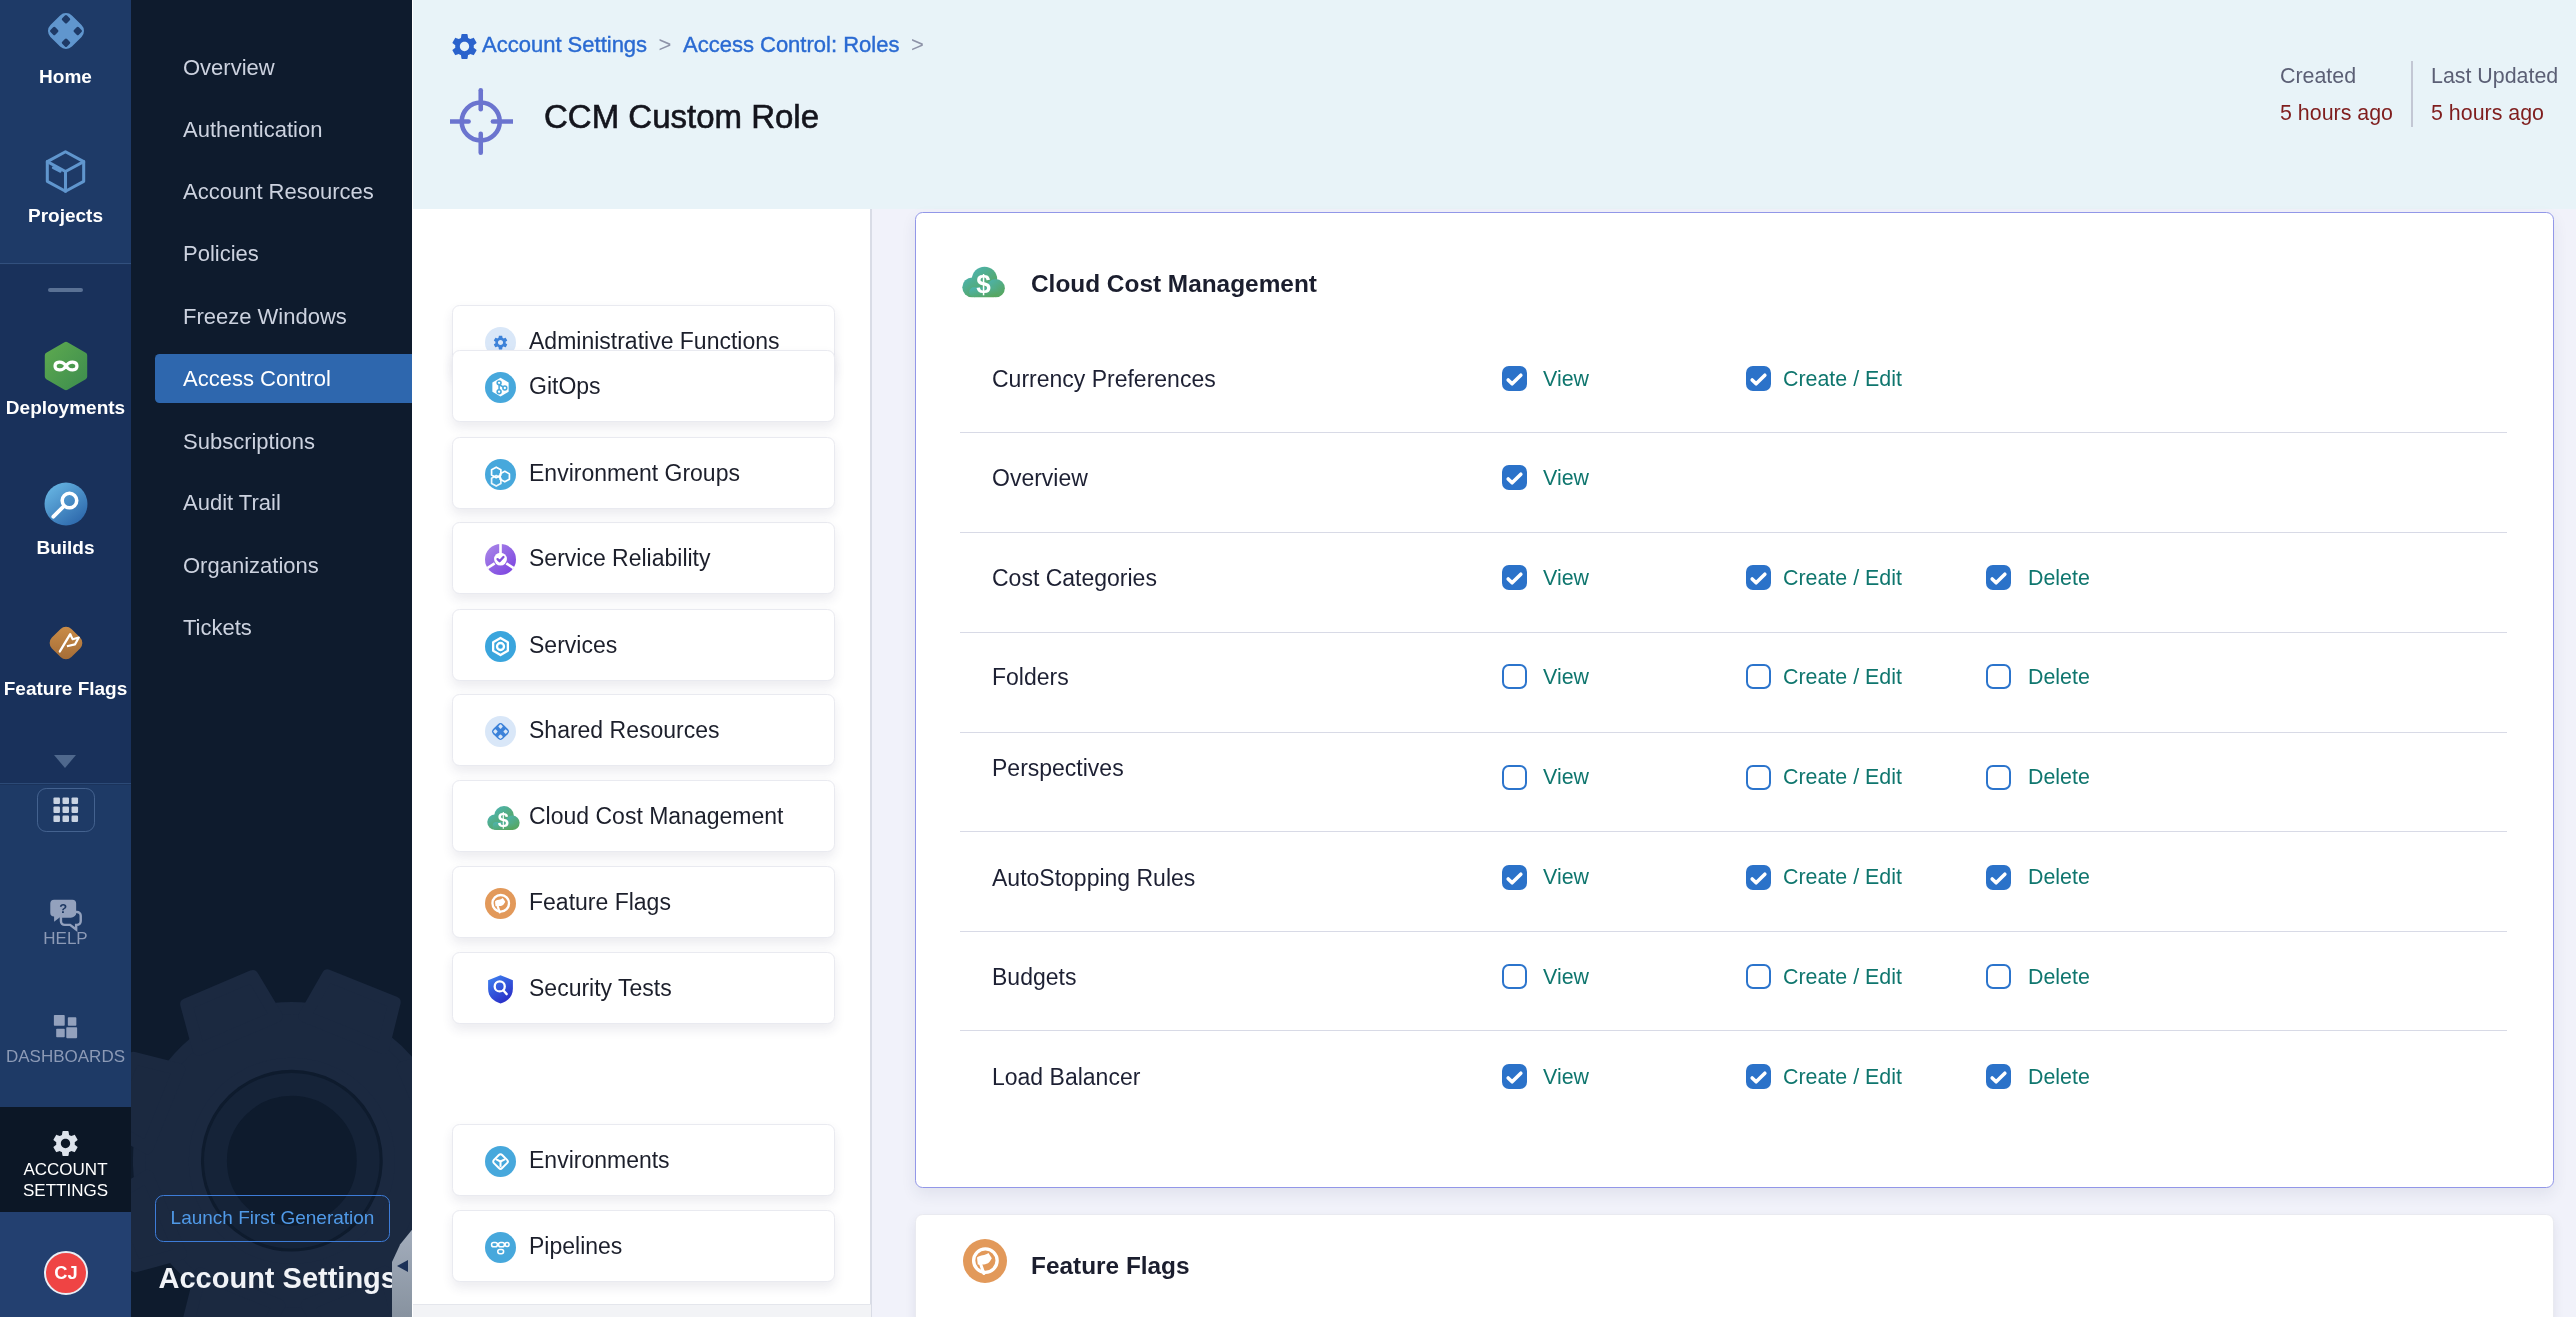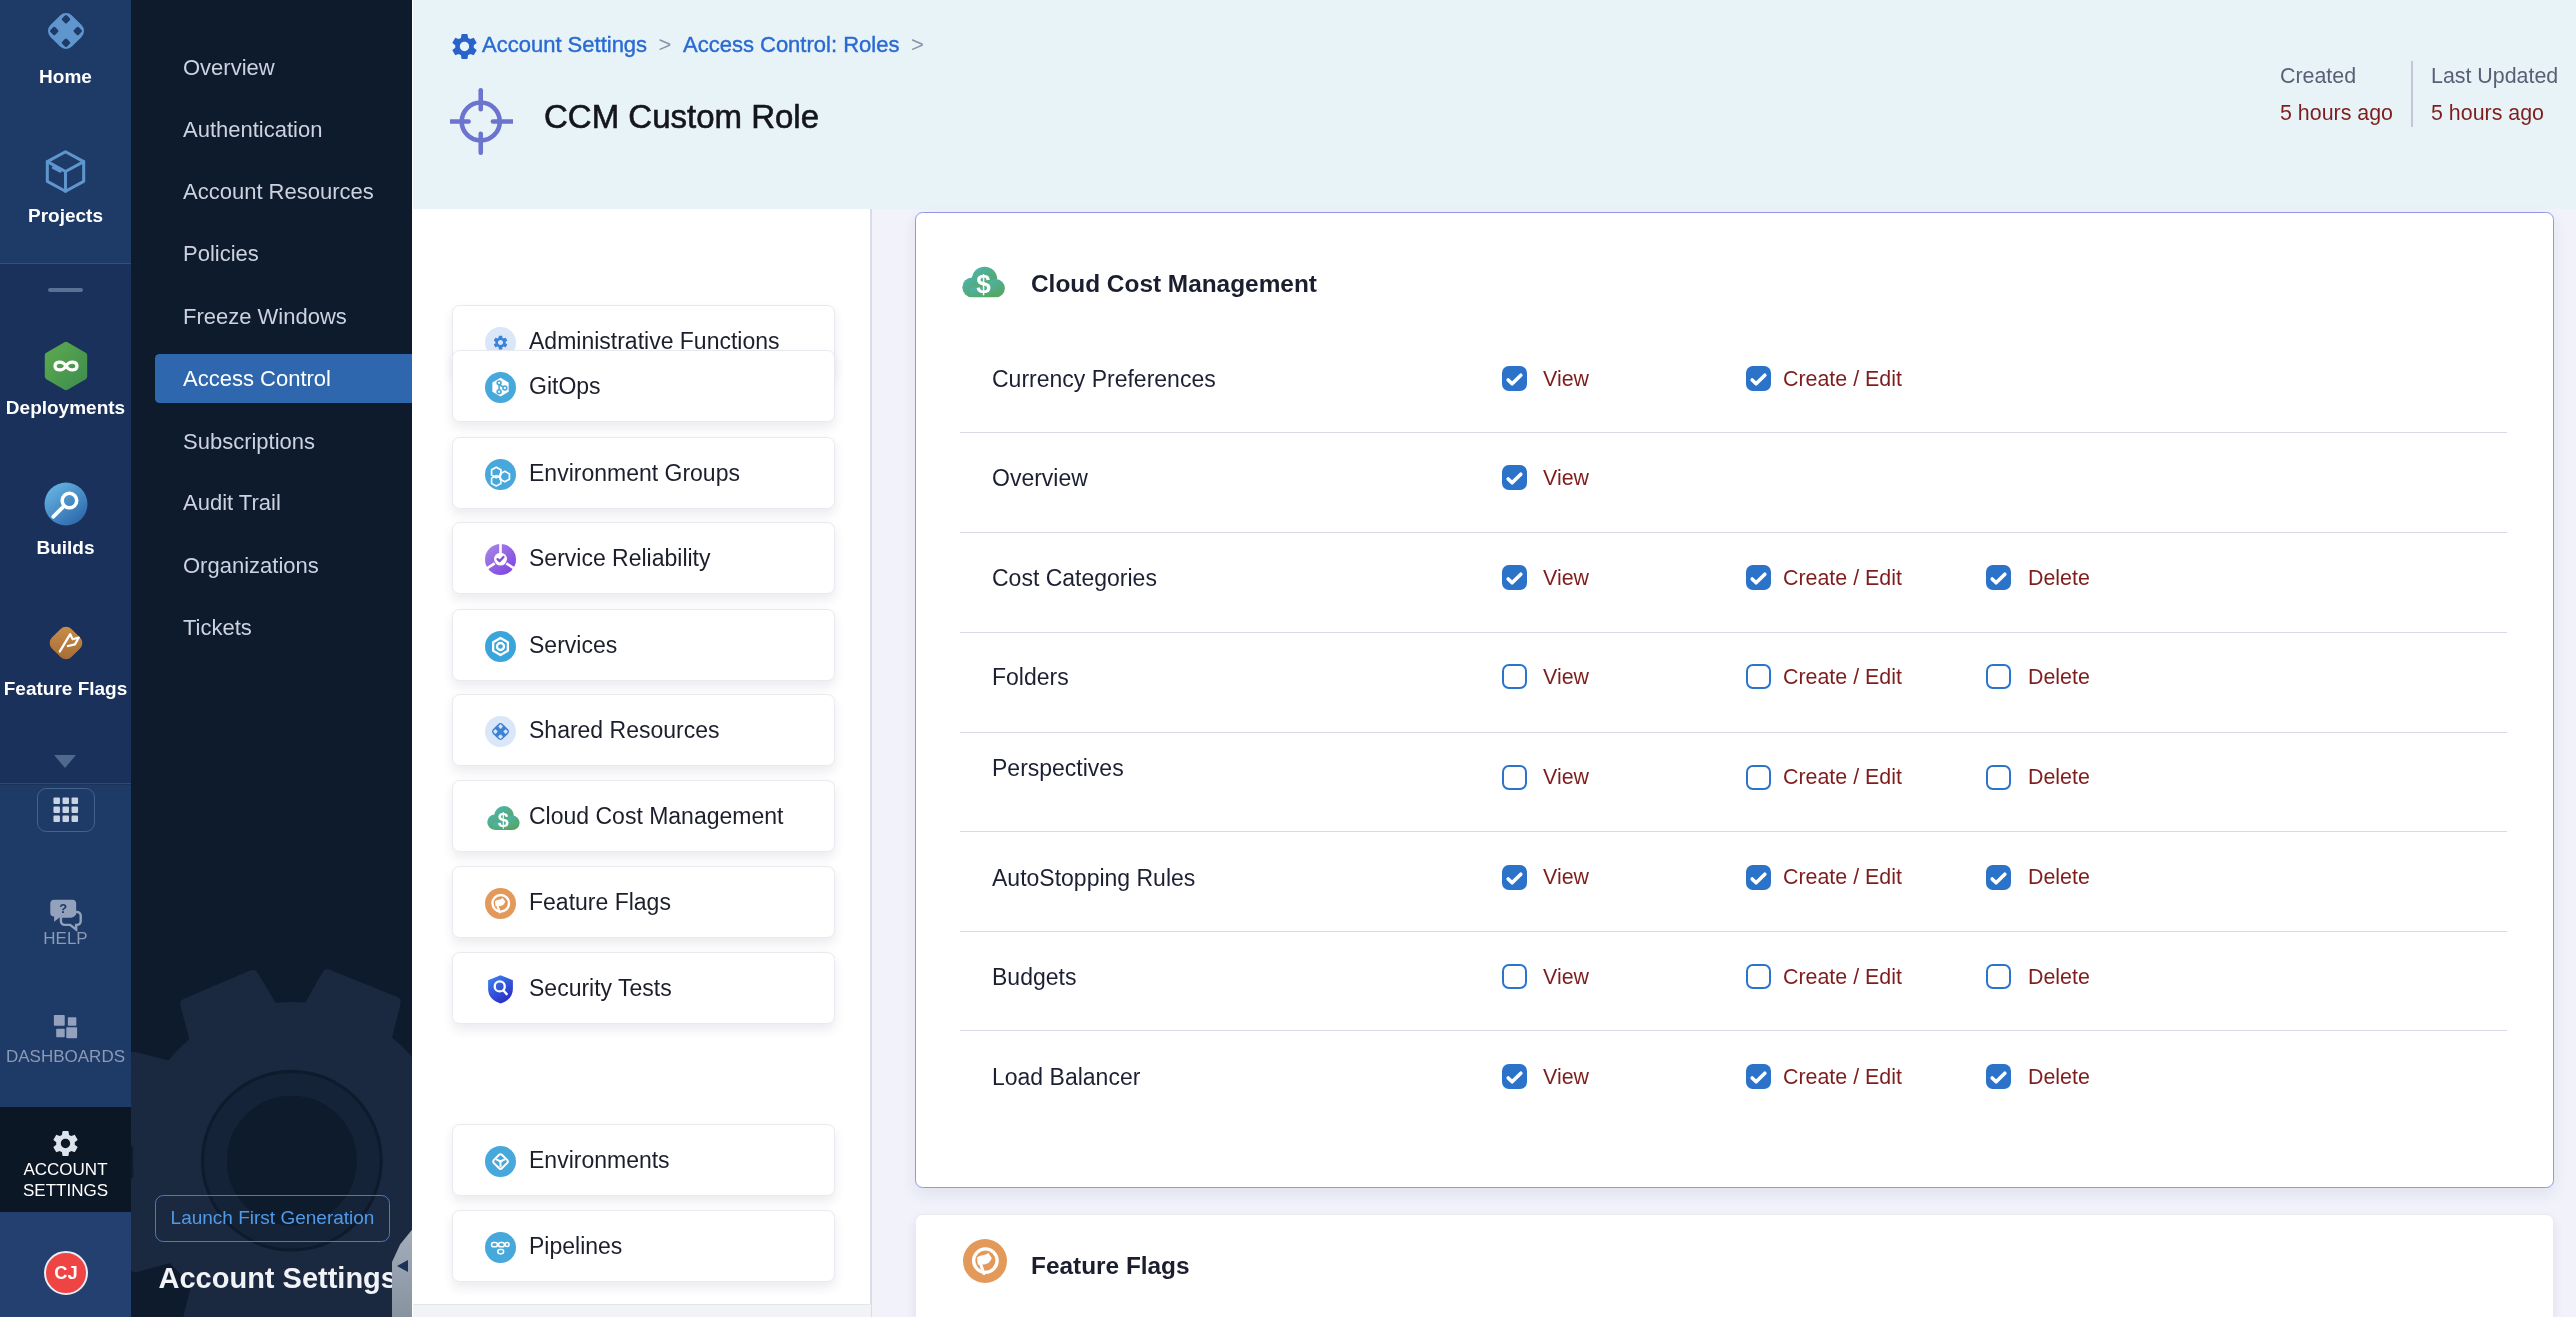--- a/index.html
+++ b/index.html
@@ -51,21 +51,21 @@
 
 #bigcard { left:43px; top:3.1px; width:1639px; height:976px; background:#ffffff; border:1.5px solid #9297e8; border-radius:7.6px; box-shadow:0 6.1px 15.3px rgba(40,48,90,0.08); }
 #ffcard { left:43px; top:1005px; width:1639px; height:108px; background:#ffffff; border:0.8px solid #e9eaf0; border-radius:7.6px 7.6px 0 0; box-shadow:0 5.3px 10.7px rgba(40,48,90,0.09); }
 .cardtitle { font-size:24.4px; font-weight:bold; color:#1b1e2e; }
 .permrow-label { position:absolute; left:76px; font-size:23px; color:#1d2033; }
 .permdiv { position:absolute; left:44px; width:1547px; height:0.8px; background:#d8dae6; }
 .cb { position:absolute; width:25px; height:25px; border-radius:6.9px; }
 .cb.on { background:#2b72c9; }
 .cb.off { background:#ffffff; border:2.3px solid #2b74cc; }
 .cb.on svg { position:absolute; left:3.1px; top:3.8px; }
-.cblabel { position:absolute; font-size:21.4px; color:#7f1d1d; }
+.cblabel { position:absolute; font-size:21.4px; color:#0f766e; }
 </style>
 </head>
 <body>
 
 <div id="rail" class="abs">
   <div class="sec-top abs"></div>
   <div class="sec-mod abs"></div>
   <div class="sec-low abs"></div>
   <div class="sec-acct abs"></div>
   <div class="sec-bot abs"></div>

